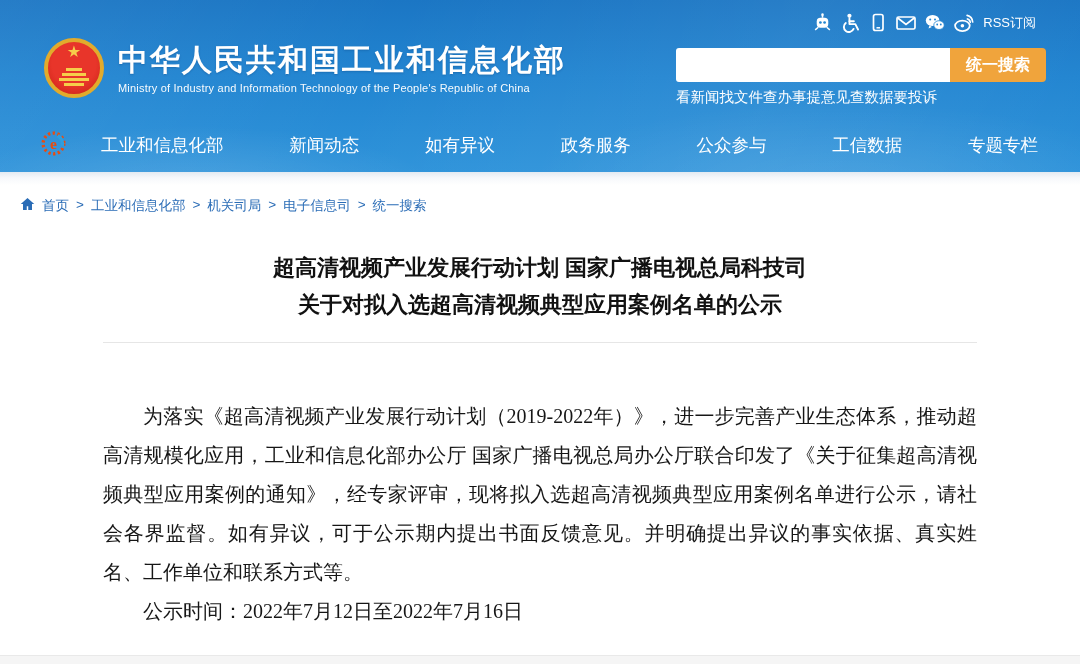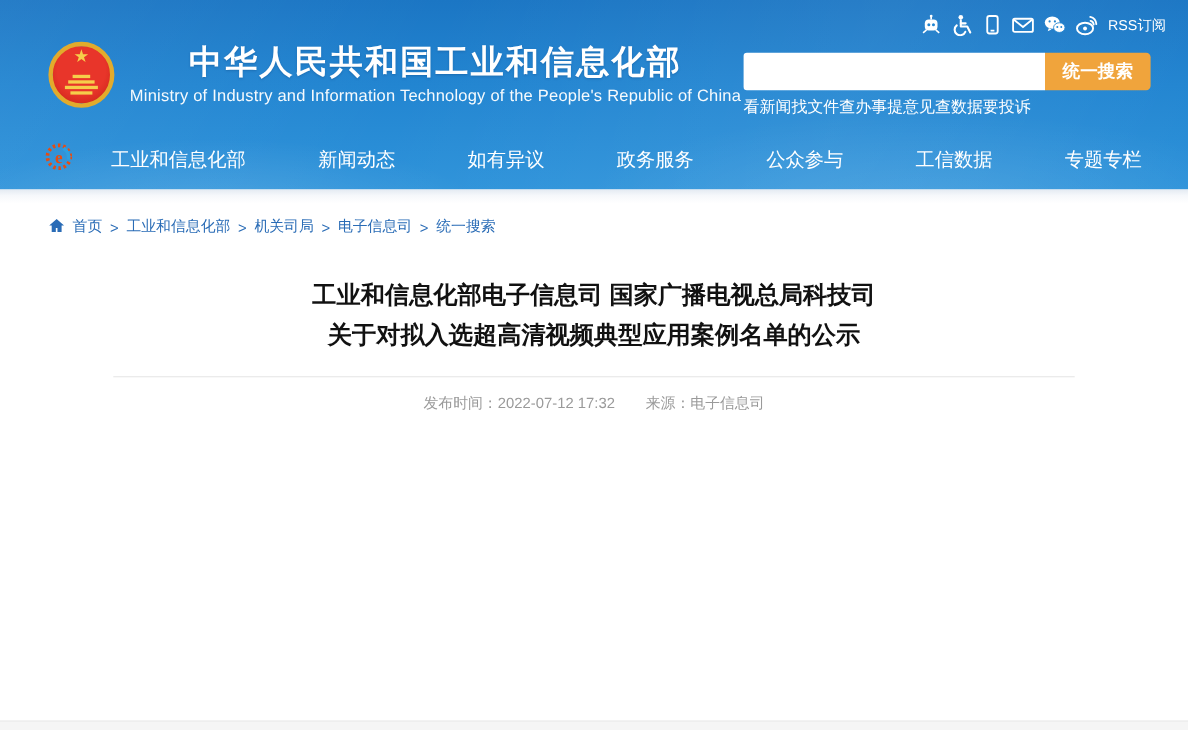--- a/index.html
+++ b/index.html
@@ -9,60 +9,60 @@
   
   .header { position:relative; height:172px;
     background:linear-gradient(180deg,#1b76c4 0%, #2285d1 45%, #2e93da 100%); }
   .header::before { content:""; position:absolute; inset:0;
     background:
       radial-gradient(ellipse 420px 120px at 18% 115%, rgba(255,255,255,.14), transparent 60%),
       radial-gradient(ellipse 520px 140px at 78% 108%, rgba(255,255,255,.10), transparent 60%),
       linear-gradient(115deg, rgba(255,255,255,.05) 0%, transparent 35%, rgba(255,255,255,.06) 70%, transparent 100%);
     pointer-events:none; }
 
-  .topbar { position:absolute; top:12px; right:20px; display:flex; gap:7px;
+  .topbar { position:absolute; top:12px; right:44px; display:flex; gap:7px;
     align-items:center; z-index:3; }
   .topbar svg { display:block; }
   .rss { color:#fff; font-size:13px; white-space:nowrap; }
 
   .logo-block { position:absolute; left:44px; top:38px; display:flex; align-items:center; z-index:2; }
   .emblem { width:60px; height:60px; border-radius:50%;
     background:radial-gradient(circle at 50% 42%, #e8352a 55%, #c41f13 100%);
     border:4px solid #e2ab2c; position:relative; flex:0 0 auto; }
   .emblem .star { position:absolute; top:2px; left:50%; transform:translateX(-50%);
     color:#f6ce4a; font-size:16px; line-height:16px; }
   .emblem .gate { position:absolute; left:50%; transform:translateX(-50%); background:#f6ce4a; }
   .emblem .g1 { top:26px; width:16px; height:3px; }
   .emblem .g2 { top:31px; width:24px; height:3px; }
   .emblem .g3 { top:36px; width:30px; height:3px; }
   .emblem .g4 { top:41px; width:20px; height:3px; }
   .logo-text { margin-left:14px; color:#fff; }
   .logo-text .cn { font-size:30px; font-weight:bold; letter-spacing:2px; line-height:34px;
     text-shadow:0 1px 2px rgba(0,40,90,.25);text-align:center; }
-  .logo-text .en { font-size:15px; margin-top:5px; opacity:.96; letter-spacing:.2px; }
+  .logo-text .en { font-size:11px; margin-top:5px; opacity:.96; letter-spacing:.2px; }
 
   .search-block { position:absolute; left:676px; top:48px; display:flex; z-index:3;border-radius:16px; }
   .search-input { width:274px; height:34px; border:none; outline:none;
     border-radius:3px 0 0 3px; padding:0 10px; font-size:14px; background:#fff; }
   .search-btn { width:96px; height:34px; border:none; background:#f0a43c; color:#fff;
     font-size:16px; font-weight:bold; border-radius:0 4px 4px 0; cursor:pointer;
     font-family:inherit; }
   .quick-links { position:absolute; left:676px; top:88px; display:flex; z-index:3; }
   .quick-links a { color:#fff; font-size:14.5px; text-decoration:none; white-space:nowrap; }
 
   .nav { position:absolute; left:0; right:0; bottom:0; height:50px; display:flex;
     align-items:center; padding:0 42px 4px 40px; z-index:2; }
   .elogo { flex:0 0 auto; margin-right:34px; }
   .nav-items { flex:1; display:flex; justify-content:space-between; align-items:center; }
   .nav-items span { color:#fff; font-size:17.5px; cursor:pointer; white-space:nowrap; }
 
   .header-fade { height:13px; background:linear-gradient(180deg,#e3eaf2 0%, #f6f8fb 45%, #ffffff 100%); }
 
   
-  .breadcrumb { display:flex; align-items:flex-end; gap:7px; padding:12px 0 0 44px;
+  .breadcrumb { display:flex; align-items:flex-start; gap:7px; padding:12px 0 0 20px;
     color:#2a6cb6; font-size:13.5px; }
   .breadcrumb .crumb { cursor:pointer; white-space:nowrap; }
   .breadcrumb .sep { color:#2a6cb6; }
 
   
   .article { width:874px; margin:0 auto; }
   .article-title { margin-top:34px; text-align:center; color:#111;
     font-size:22px; font-weight:bold; line-height:37px; }
   .title-divider { margin-top:19px; border-top:1px solid #e6e6e6; }
   .meta { margin-top:15px; text-align:center; color:#9a9a9a; font-size:13.5px; }
@@ -196,22 +196,23 @@
   <span class="sep">&gt;</span>
   <span class="crumb">机关司局</span>
   <span class="sep">&gt;</span>
   <span class="crumb">电子信息司</span>
   <span class="sep">&gt;</span>
   <span class="crumb">统一搜索</span>
 </div>
 
 <div class="article">
   <h1 class="article-title">
-    <div>工业和信息化部电子信息司 国家广播电视总局科技司</div>
+    <div>超高清视频产业发展行动计划 国家广播电视总局科技司</div>
     <div>关于对拟入选超高清视频典型应用案例名单的公示</div>
   </h1>
   <div class="title-divider"></div>
-  <div class="meta">
-    <span>发布时间：</span><span>2022-07-12 17:32</span><span class="gap"></span><span>来源：</span><span>电子信息司</span>
+  <div class="body-text">
+    <p>为落实《超高清视频产业发展行动计划（2019-2022年）》，进一步完善产业生态体系，推动超高清规模化应用，工业和信息化部办公厅 国家广播电视总局办公厅联合印发了《关于征集超高清视频典型应用案例的通知》，经专家评审，现将拟入选超高清视频典型应用案例名单进行公示，请社会各界监督。如有异议，可于公示期内提出书面反馈意见。并明确提出异议的事实依据、真实姓名、工作单位和联系方式等。</p>
+    <p>公示时间：2022年7月12日至2022年7月16日</p>
   </div>
 </div>
 
 <div class="footer-strip"></div>
 
 </body></html>

